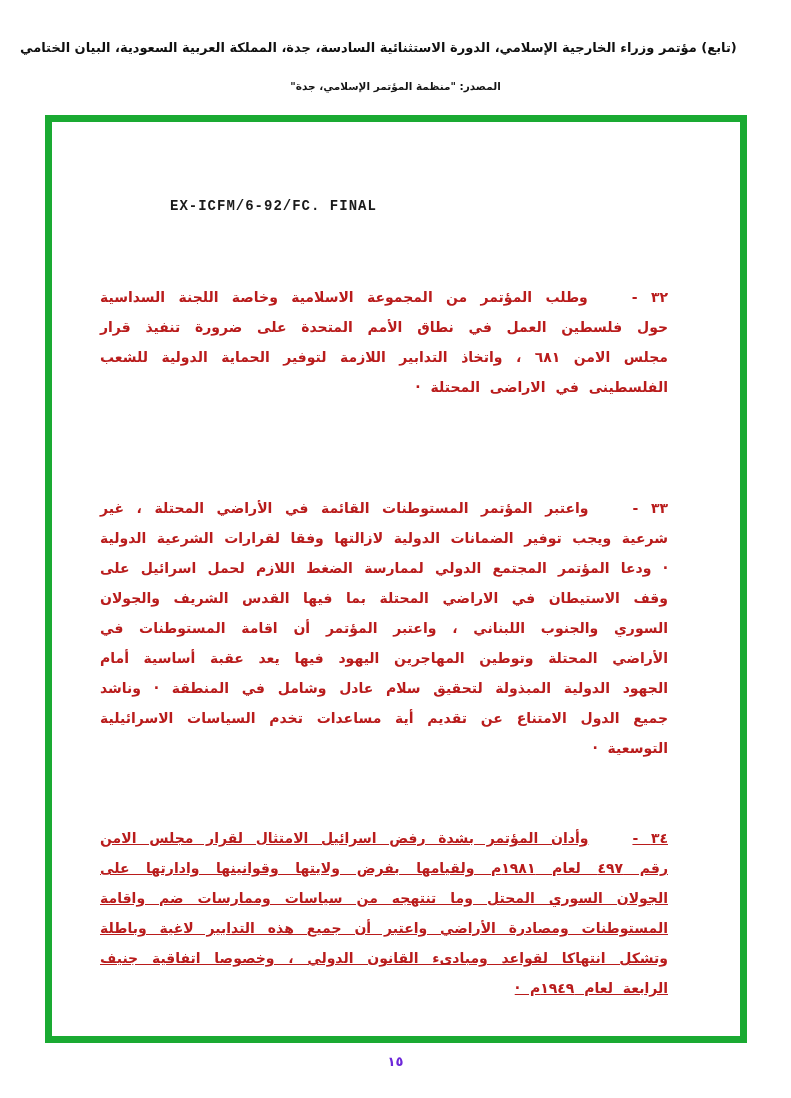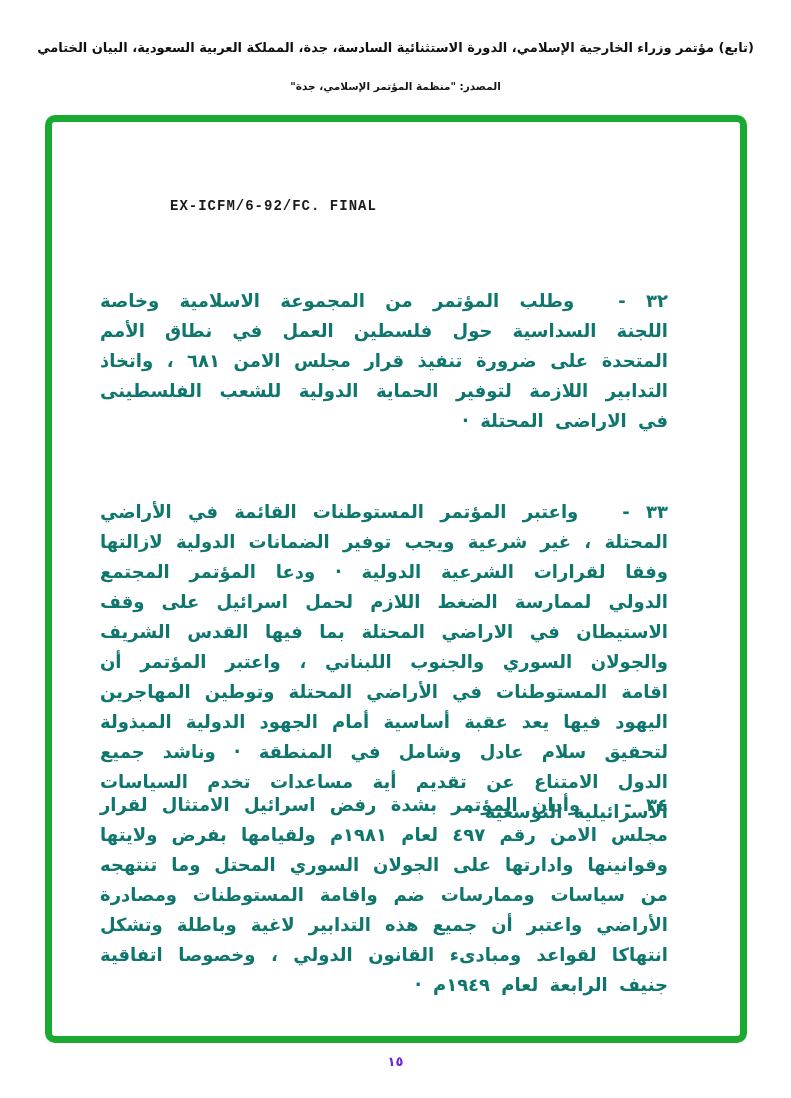--- a/index.html
+++ b/index.html
@@ -1,48 +1,48 @@
 <!DOCTYPE html>
 <html lang="ar"><head>
 <meta charset="utf-8">
 <style>
   html,body{margin:0;padding:0;background:#ffffff;}
   .page{
     position:relative;width:791px;height:1098px;background:#ffffff;
     font-family:"DejaVu Sans",sans-serif;color:#141414;overflow:hidden;
   }
   .hdr1{
-    position:absolute;top:40px;left:20px;right:20px;text-align:center;
+    position:absolute;top:40px;left:20px;right:20px;text-align:left;
     direction:rtl;font-size:13px;font-weight:bold;color:#101010;
   }
   .hdr2{
     position:absolute;top:80px;left:20px;right:20px;text-align:center;
     direction:rtl;font-size:10.5px;font-weight:bold;color:#151515;
   }
   .green-box{
     position:absolute;left:45px;top:115px;width:702px;height:928px;
-    border:7px solid #eab308;border-radius:10px;box-sizing:border-box;
+    border:7px solid #eab308;border-radius:0;box-sizing:border-box;
     background:#ffffff;
   }
   .doc-ref{
     position:absolute;left:118px;top:76px;
     font-family:"Liberation Mono","DejaVu Sans Mono",monospace;
     font-size:14px;font-weight:bold;letter-spacing:1px;color:#1a1a1a;
     white-space:nowrap;direction:ltr;
   }
   .paras{position:absolute;inset:0;}
   .para{
     position:absolute;left:48px;width:568px;
     direction:rtl;unicode-bidi:embed;text-align:justify;
-    font-size:18px;line-height:30px;font-weight:bold;color:#0f766e;
+    font-size:14px;line-height:30px;font-weight:bold;color:#b91c1c;
     word-spacing:5px;
   }
   .para-0{top:146px;}
   .para-1{top:357px;}
-  .para-2{top:650px;}
+  .para-2{top:687px;text-decoration:underline;}
   .para-num{margin-left:44px;white-space:nowrap;}
   .page-num{
     position:absolute;top:1054px;left:0;right:0;text-align:center;
     font-size:13px;font-weight:bold;color:#6d28d9;direction:rtl;
   }
 </style>
 </head>
 <body>
 
 <div class="page">

